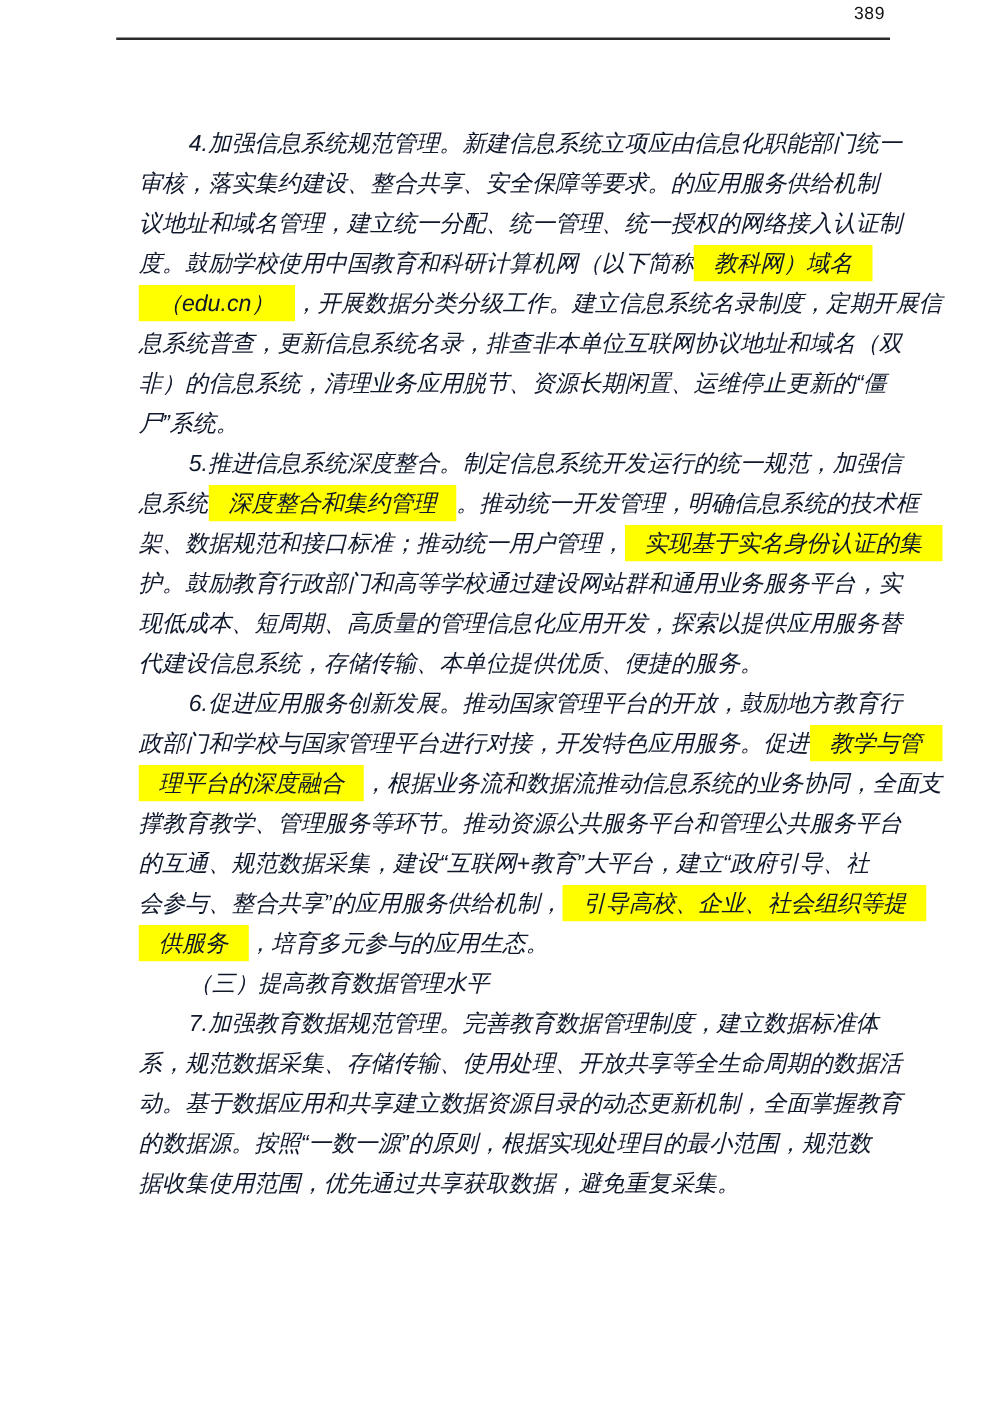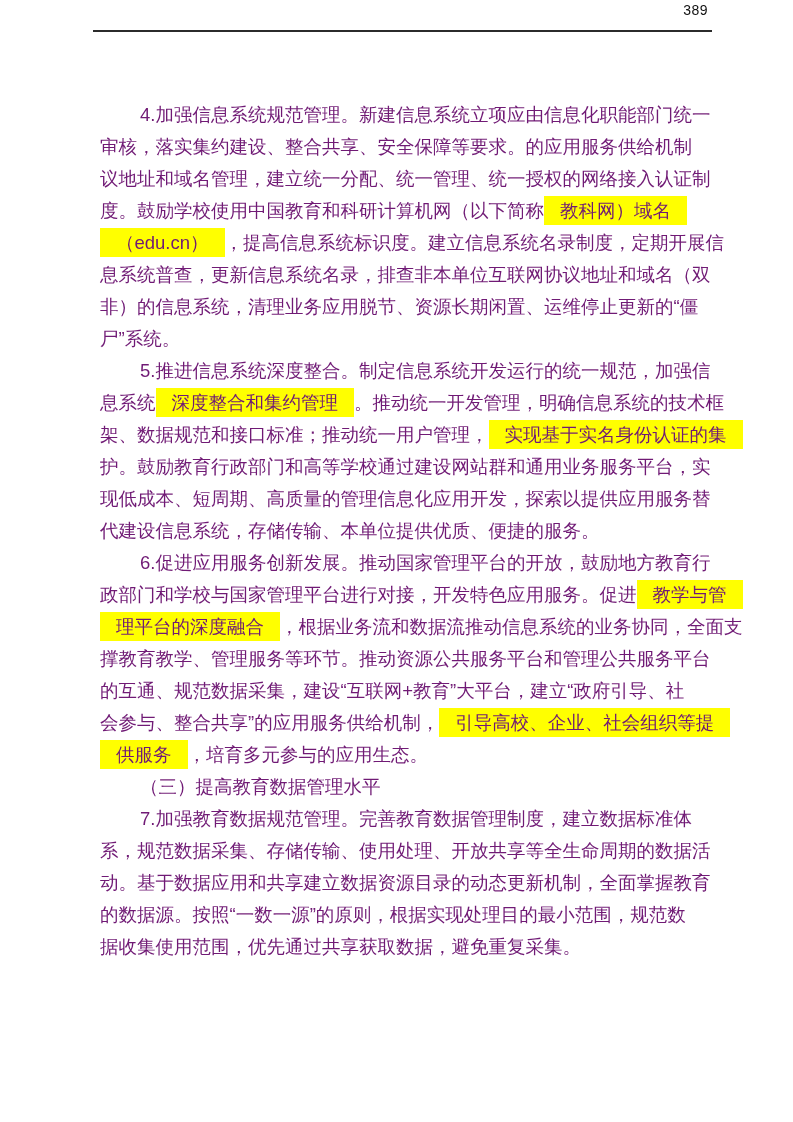--- a/index.html
+++ b/index.html
@@ -25,26 +25,27 @@
   .header-rule {
     position: absolute;
     left: 93px;
     top: 30px;
     width: 619px;
     height: 2px;
     background: #2b2b2b;
   }
   .doc-body {
     position: absolute;
-    left: 100px;
+    left: 111px;
     top: 99px;
     width: 640px;
     font-size: 18.5px;
     line-height: 32px;
-    color: #701a75;
+    color: #0f172a;
+    font-style: italic;
   }
   .text-line {
     white-space: nowrap;
     height: 32px;
   }
   .text-line.indent {
     padding-left: 40px;
   }
   .hl {
     background: #ffff00;
@@ -56,21 +57,21 @@
 
 <div class="page-number">389</div>
 
 <div class="header-rule"></div>
 
 <div class="doc-body">
     <div class="text-line indent"><span>4.加强信息系统规范管理。新建信息系统立项应由信息化职能部门统一</span></div>
     <div class="text-line"><span>审核，落实集约建设、整合共享、安全保障等要求。的应用服务供给机制</span></div>
     <div class="text-line"><span>议地址和域名管理，建立统一分配、统一管理、统一授权的网络接入认证制</span></div>
     <div class="text-line"><span>度。鼓励学校使用中国教育和科研计算机网（以下简称</span><span class="hl">教科网）域名</span></div>
-    <div class="text-line"><span class="hl">（edu.cn）</span><span>，提高信息系统标识度。建立信息系统名录制度，定期开展信</span></div>
+    <div class="text-line"><span class="hl">（edu.cn）</span><span>，开展数据分类分级工作。建立信息系统名录制度，定期开展信</span></div>
     <div class="text-line"><span>息系统普查，更新信息系统名录，排查非本单位互联网协议地址和域名（双</span></div>
     <div class="text-line"><span>非）的信息系统，清理业务应用脱节、资源长期闲置、运维停止更新的“僵</span></div>
     <div class="text-line"><span>尸”系统。</span></div>
     <div class="text-line indent"><span>5.推进信息系统深度整合。制定信息系统开发运行的统一规范，加强信</span></div>
     <div class="text-line"><span>息系统</span><span class="hl">深度整合和集约管理</span><span>。推动统一开发管理，明确信息系统的技术框</span></div>
     <div class="text-line"><span>架、数据规范和接口标准；推动统一用户管理，</span><span class="hl">实现基于实名身份认证的集</span></div>
     <div class="text-line"><span>护。鼓励教育行政部门和高等学校通过建设网站群和通用业务服务平台，实</span></div>
     <div class="text-line"><span>现低成本、短周期、高质量的管理信息化应用开发，探索以提供应用服务替</span></div>
     <div class="text-line"><span>代建设信息系统，存储传输、本单位提供优质、便捷的服务。</span></div>
     <div class="text-line indent"><span>6.促进应用服务创新发展。推动国家管理平台的开放，鼓励地方教育行</span></div>

